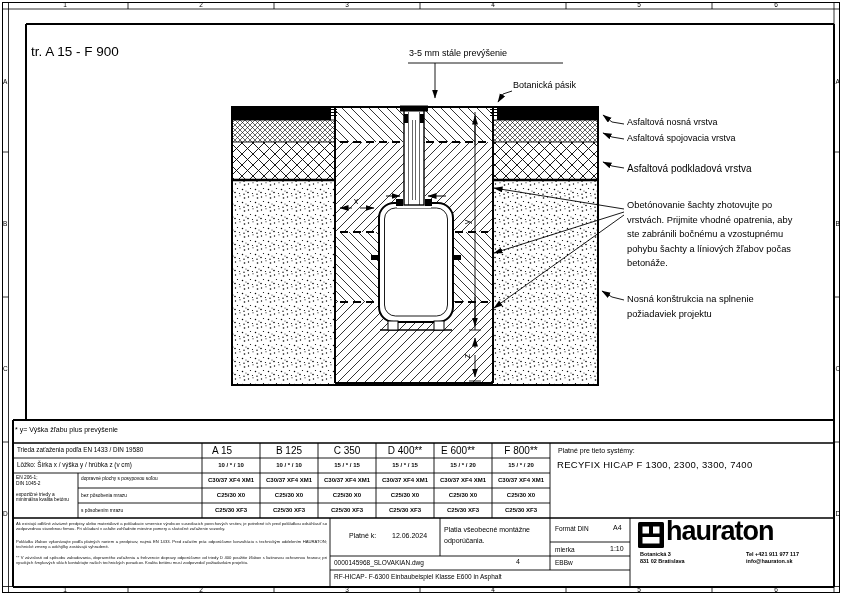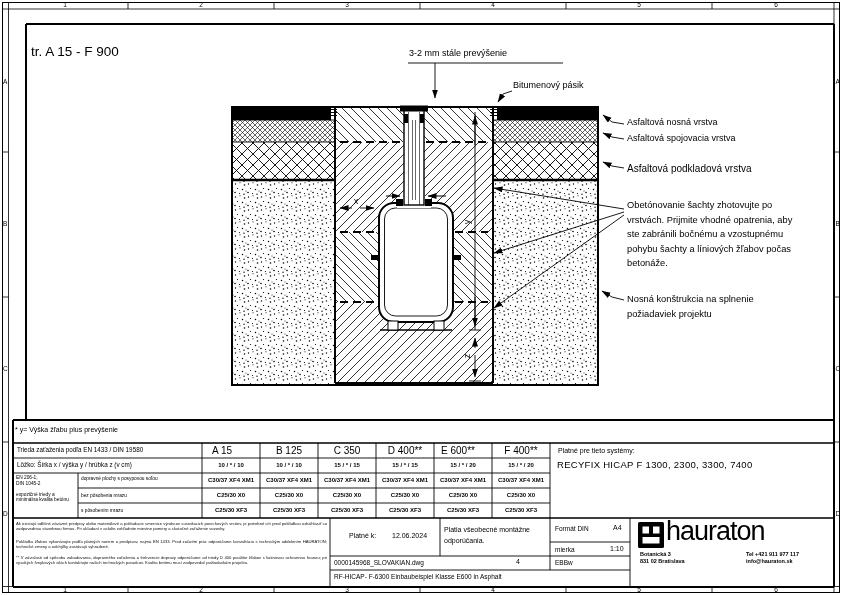--- a/index.html
+++ b/index.html
@@ -5,21 +5,21 @@
   html,body{margin:0;padding:0;background:#fff;}
   .sheet{position:relative;width:842px;height:595px;background:#fff;overflow:hidden;
          font-family:"Liberation Sans",sans-serif;color:#000;}
   .sheet svg{position:absolute;left:0;top:0;}
   .t{position:absolute;white-space:nowrap;color:#000;line-height:1.1;}
   .wrap{white-space:normal;}
   .ctr{text-align:center;}
   .b{font-weight:bold;}
   .tiny{font-size:4.2px;line-height:5.2px;white-space:normal;text-align:justify;color:#111;}
   .ruler{font-size:6.5px;}
-  .wordmark{font-weight:normal;font-size:27px;letter-spacing:-1px;}
+  .wordmark{font-weight:bold;font-size:27px;letter-spacing:-1px;}
 </style>
 </head>
 <body>
 
 <div class="sheet">
 
   <svg width="842" height="595" viewBox="0 0 842 595" style="font-family:&quot;Liberation Sans&quot;,sans-serif;">
     <defs>
       <pattern id="pf" width="9" height="9" patternUnits="userSpaceOnUse">
         <path d="M-1,1 L1,-1 M-1,10 L10,-1 M8,10 L10,8" stroke="#000" stroke-width="0.8"></path>
@@ -168,22 +168,22 @@
   <div class="t ruler" style="left:3px;top:220px">B</div>
   <div class="t ruler" style="left:3px;top:365px">C</div>
   <div class="t ruler" style="left:3px;top:510px">D</div>
   <div class="t ruler" style="left:835.5px;top:78px">A</div>
   <div class="t ruler" style="left:835.5px;top:220px">B</div>
   <div class="t ruler" style="left:835.5px;top:365px">C</div>
   <div class="t ruler" style="left:835.5px;top:510px">D</div>
 
   <div class="t" style="left:31px;top:45px;font-size:13.5px">tr. A 15 - F 900</div>
 
-  <div class="t" style="left:409px;top:49px;font-size:9px">3-2 mm stále prevýšenie</div>
-  <div class="t" style="left:513px;top:81px;font-size:9px">Bitumenový pásik</div>
+  <div class="t" style="left:409px;top:49px;font-size:9px">3-5 mm stále prevýšenie</div>
+  <div class="t" style="left:513px;top:81px;font-size:9px">Botanická pásik</div>
   <div class="t" style="left:627px;top:118px;font-size:9px">Asfaltová nosná vrstva</div>
   <div class="t" style="left:627px;top:134px;font-size:9px">Asfaltová spojovacia vrstva</div>
   <div class="t" style="left:627px;top:163px;font-size:10px">Asfaltová podkladová vrstva</div>
   <div class="t wrap" style="left:627px;top:198px;width:172px;font-size:9.3px;line-height:14.5px">Obetónovanie šachty zhotovujte po vrstvách. Prijmite vhodné opatrenia, aby ste zabránili bočnému a vzostupnému pohybu šachty a líniových žľabov počas betonáže.</div>
   <div class="t wrap" style="left:627px;top:292px;width:178px;font-size:9.3px;line-height:14.5px">Nosná konštrukcia na splnenie požiadaviek projektu</div>
   <div class="t" style="left:15px;top:426px;font-size:7px">* y= Výška žľabu plus prevýšenie</div>
 
   <div class="t" style="left:17px;top:446.5px;font-size:6.3px">Trieda zaťaženia podľa EN 1433 / DIN 19580</div>
   <div class="t" style="left:17px;top:461.5px;font-size:6.3px">Lôžko: Šírka x / výška y / hrúbka z (v cm)</div>
   <div class="t" style="left:16px;top:475px;font-size:4.8px">EN 206-1;</div>
@@ -191,21 +191,21 @@
   <div class="t wrap" style="left:16px;top:492px;width:58px;font-size:4.8px;line-height:5.4px">expozičné triedy a minimálna kvalita betónu</div>
   <div class="t wrap" style="left:81px;top:476px;width:118px;font-size:4.8px;line-height:5.4px">dopravné plochy s posypovou soľou</div>
   <div class="t wrap" style="left:81px;top:493px;width:118px;font-size:4.8px;line-height:5.4px">bez pôsobenia mrazu</div>
   <div class="t wrap" style="left:81px;top:508px;width:118px;font-size:4.8px;line-height:5.4px">s pôsobením mrazu</div>
 
   <div class="t ctr" style="left:193px;top:445px;width:58px;font-size:10px">A 15</div>
   <div class="t ctr" style="left:260px;top:445px;width:58px;font-size:10px">B 125</div>
   <div class="t ctr" style="left:318px;top:445px;width:58px;font-size:10px">C 350</div>
   <div class="t ctr" style="left:376px;top:445px;width:58px;font-size:10px">D 400**</div>
   <div class="t ctr" style="left:434px;top:445px;width:48px;font-size:10px">E 600**</div>
-  <div class="t ctr" style="left:492px;top:445px;width:58px;font-size:10px">F 400**</div>
+  <div class="t ctr" style="left:492px;top:445px;width:58px;font-size:10px">F 800**</div>
 
   <div class="t ctr b" style="left:202px;top:462px;width:58px;font-size:6px">10 / * / 10</div>
   <div class="t ctr b" style="left:260px;top:462px;width:58px;font-size:6px">10 / * / 10</div>
   <div class="t ctr b" style="left:318px;top:462px;width:58px;font-size:6px">15 / * / 15</div>
   <div class="t ctr b" style="left:376px;top:462px;width:58px;font-size:6px">15 / * / 15</div>
   <div class="t ctr b" style="left:434px;top:462px;width:58px;font-size:6px">15 / * / 20</div>
   <div class="t ctr b" style="left:492px;top:462px;width:58px;font-size:6px">15 / * / 20</div>
 
   <div class="t ctr b" style="left:202px;top:477px;width:58px;font-size:6px">C30/37 XF4 XM1</div>
   <div class="t ctr b" style="left:260px;top:477px;width:58px;font-size:6px">C30/37 XF4 XM1</div>

